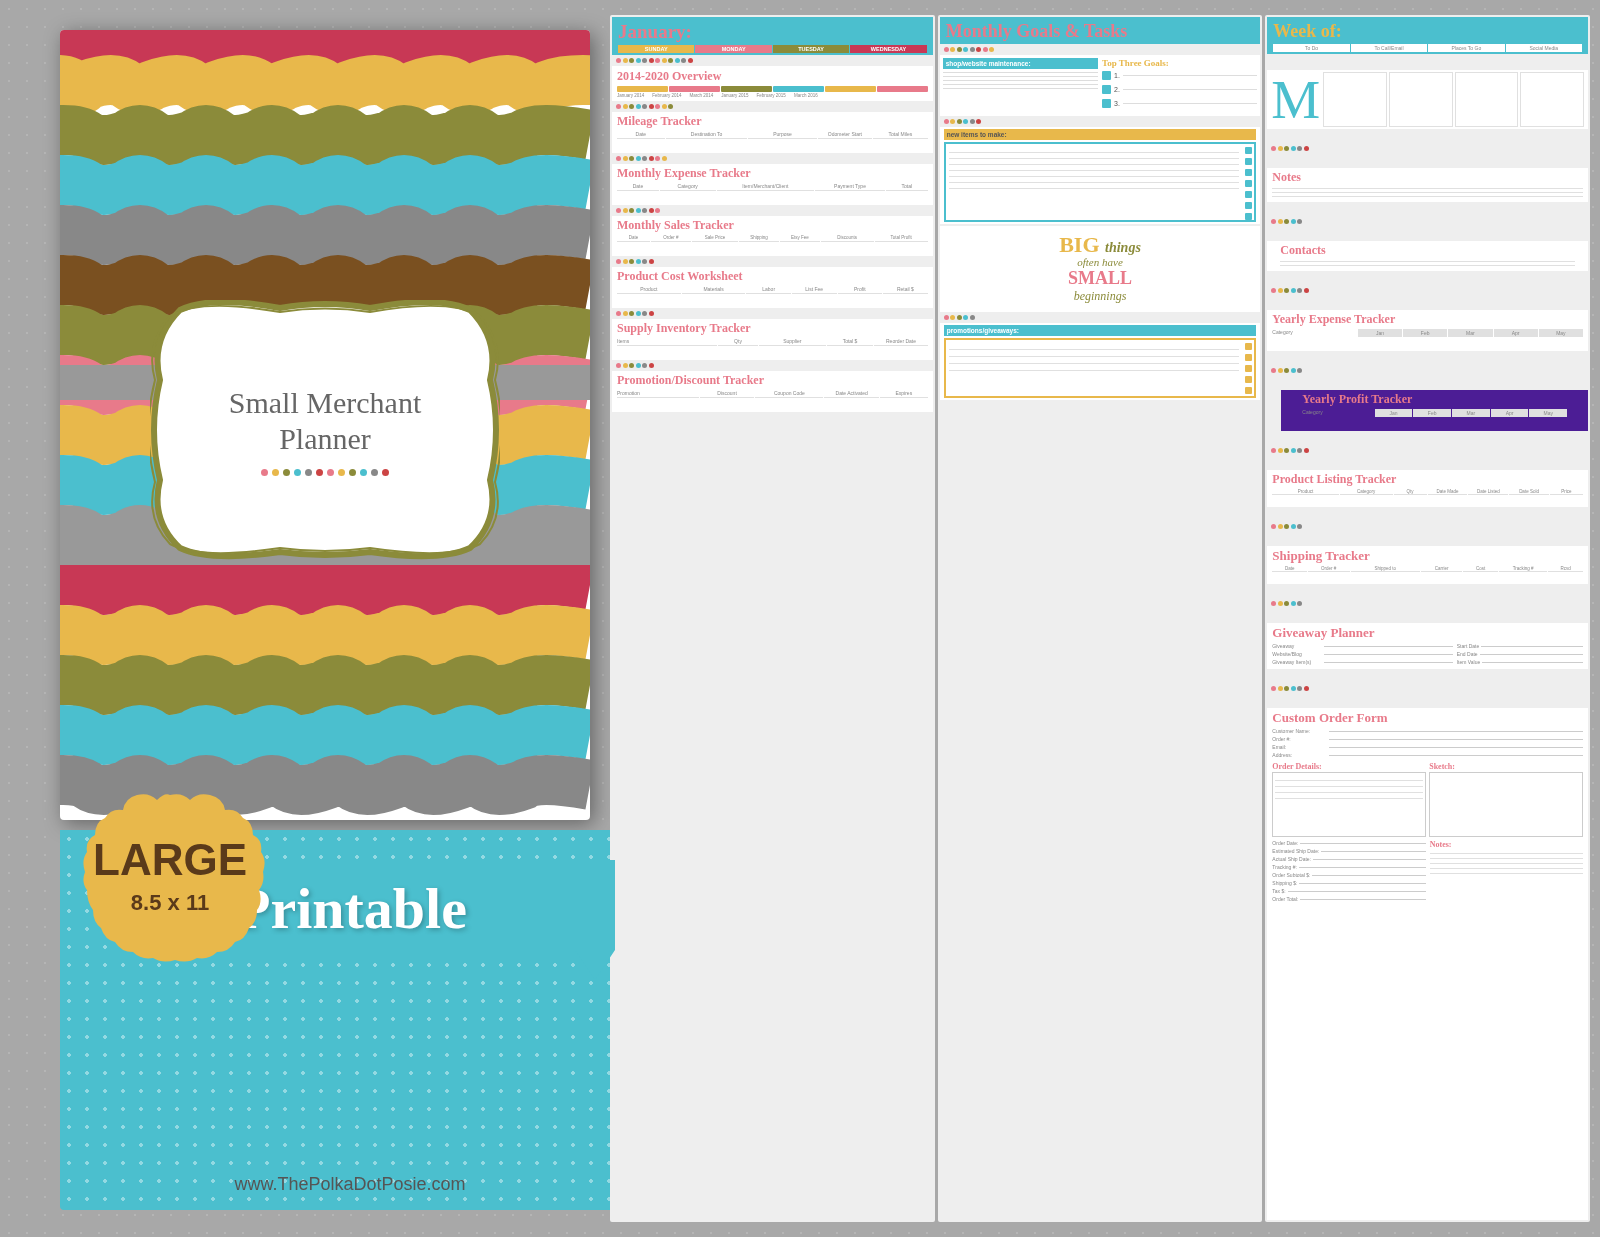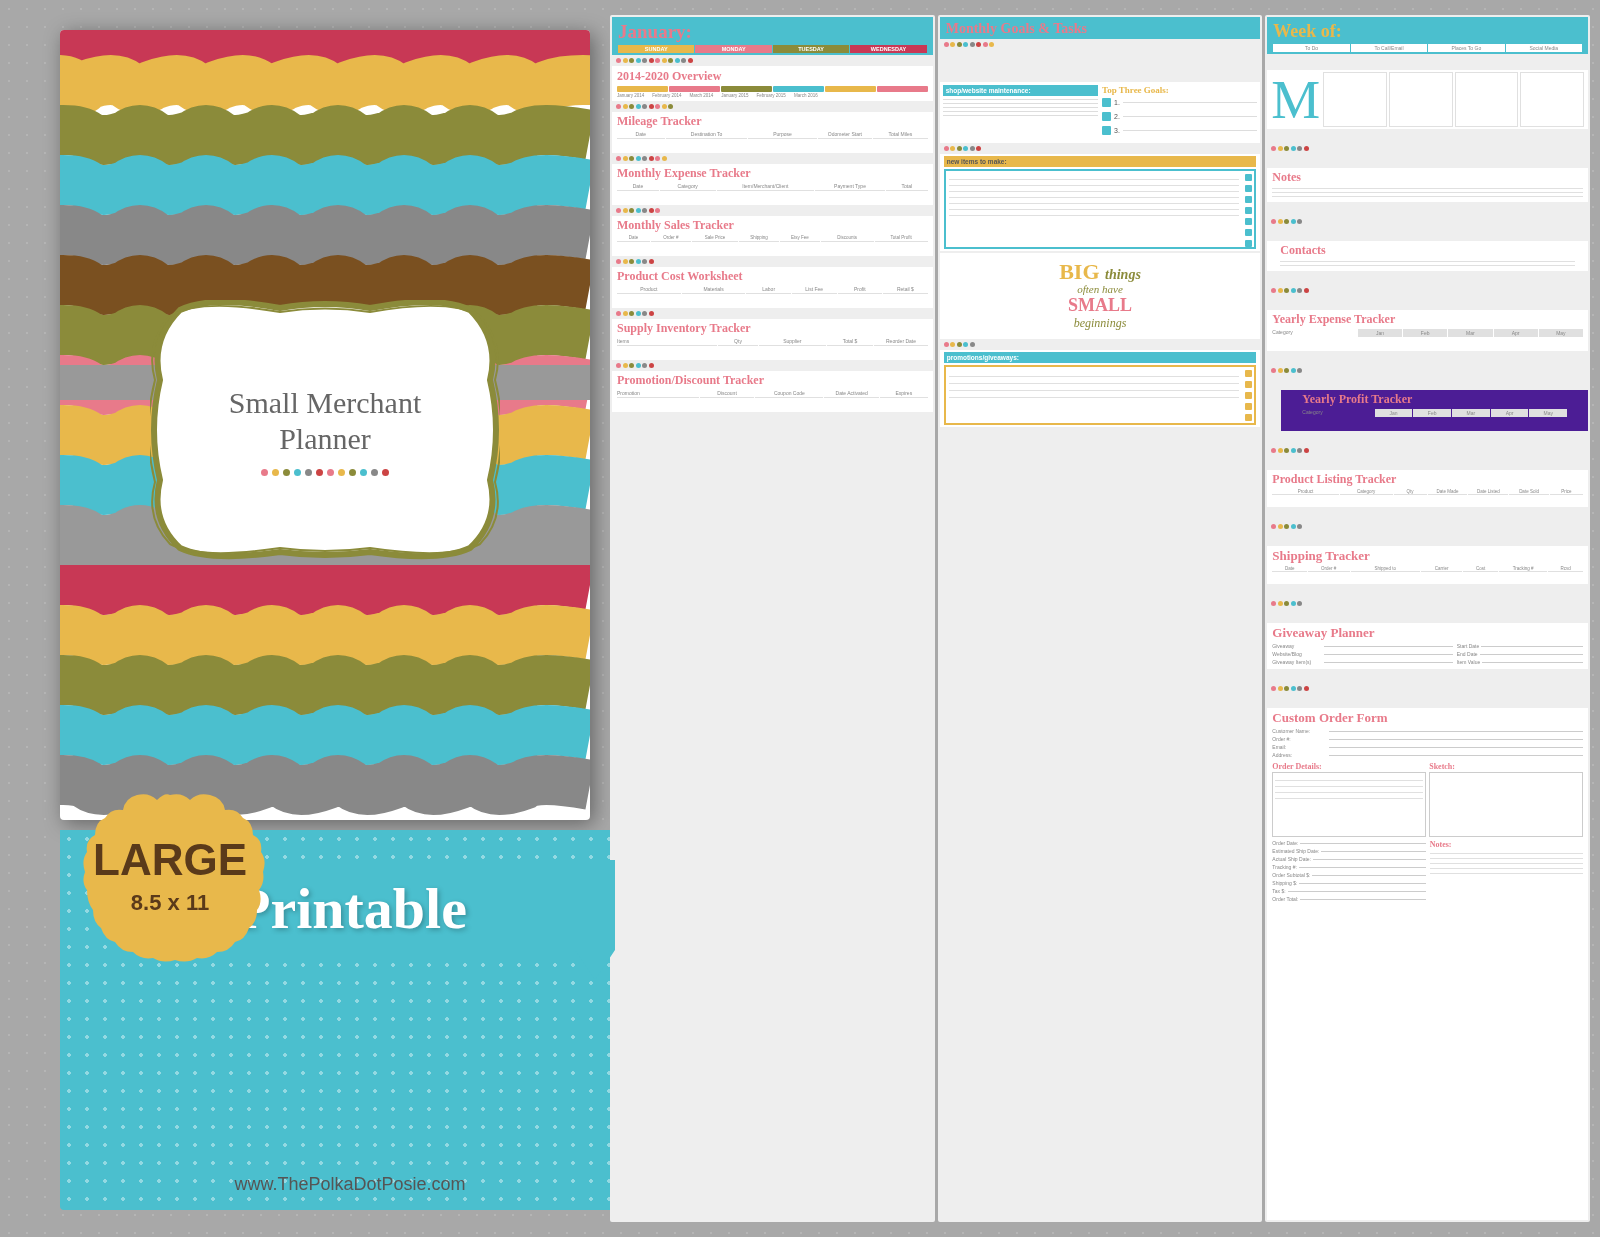--- a/index.html
+++ b/index.html
@@ -320,35 +320,35 @@
       </div>
       <div style="height:12px;"></div>
     </div>
 
     <div style="flex:1;"></div>
   </div>
 
   <div style="flex:1;background:#eee;border-radius:2px;overflow:hidden;display:flex;flex-direction:column;gap:2px;padding:2px;">
 
     <div style="background:#4bbfce;padding:4px 6px 2px;">
-      <div style="font-size:14px;font-family:'Comic Sans MS',cursive;color:#e87a8a;font-weight:bold;">Monthly Goals &amp; Tasks</div>
+      <div style="font-size:18px;font-family:'Comic Sans MS',cursive;color:#e87a8a;font-weight:bold;">Monthly Goals &amp; Tasks</div>
     </div>
 
     <div style="display:flex;padding:1px 4px;gap:1.5px;">
       <div style="width:5px;height:5px;border-radius:50%;background:#e87a8a;"></div>
         <div style="width:5px;height:5px;border-radius:50%;background:#e8b84b;"></div>
         <div style="width:5px;height:5px;border-radius:50%;background:#8b8b3a;"></div>
         <div style="width:5px;height:5px;border-radius:50%;background:#4bbfce;"></div>
         <div style="width:5px;height:5px;border-radius:50%;background:#888;"></div>
         <div style="width:5px;height:5px;border-radius:50%;background:#c44;"></div>
         <div style="width:5px;height:5px;border-radius:50%;background:#e87a8a;"></div>
         <div style="width:5px;height:5px;border-radius:50%;background:#e8b84b;"></div>
     </div>
 
-    <div style="background:white;padding:3px;margin-top:32px;">
+    <div style="background:white;padding:3px;">
       <div style="display:flex;gap:4px;">
 
         <div style="flex:1;">
           <div style="background:#4bbfce;padding:2px 3px;font-size:6.5px;color:white;font-weight:bold;">shop/website maintenance:</div>
           <div style="margin-top:3px;">
             <div style="height:1px;background:#ddd;margin:3px 0;"></div>
             <div style="height:1px;background:#ddd;margin:3px 0;"></div>
             <div style="height:1px;background:#ddd;margin:3px 0;"></div>
             <div style="height:1px;background:#ddd;margin:3px 0;"></div>
             <div style="height:1px;background:#ddd;margin:3px 0;"></div>

